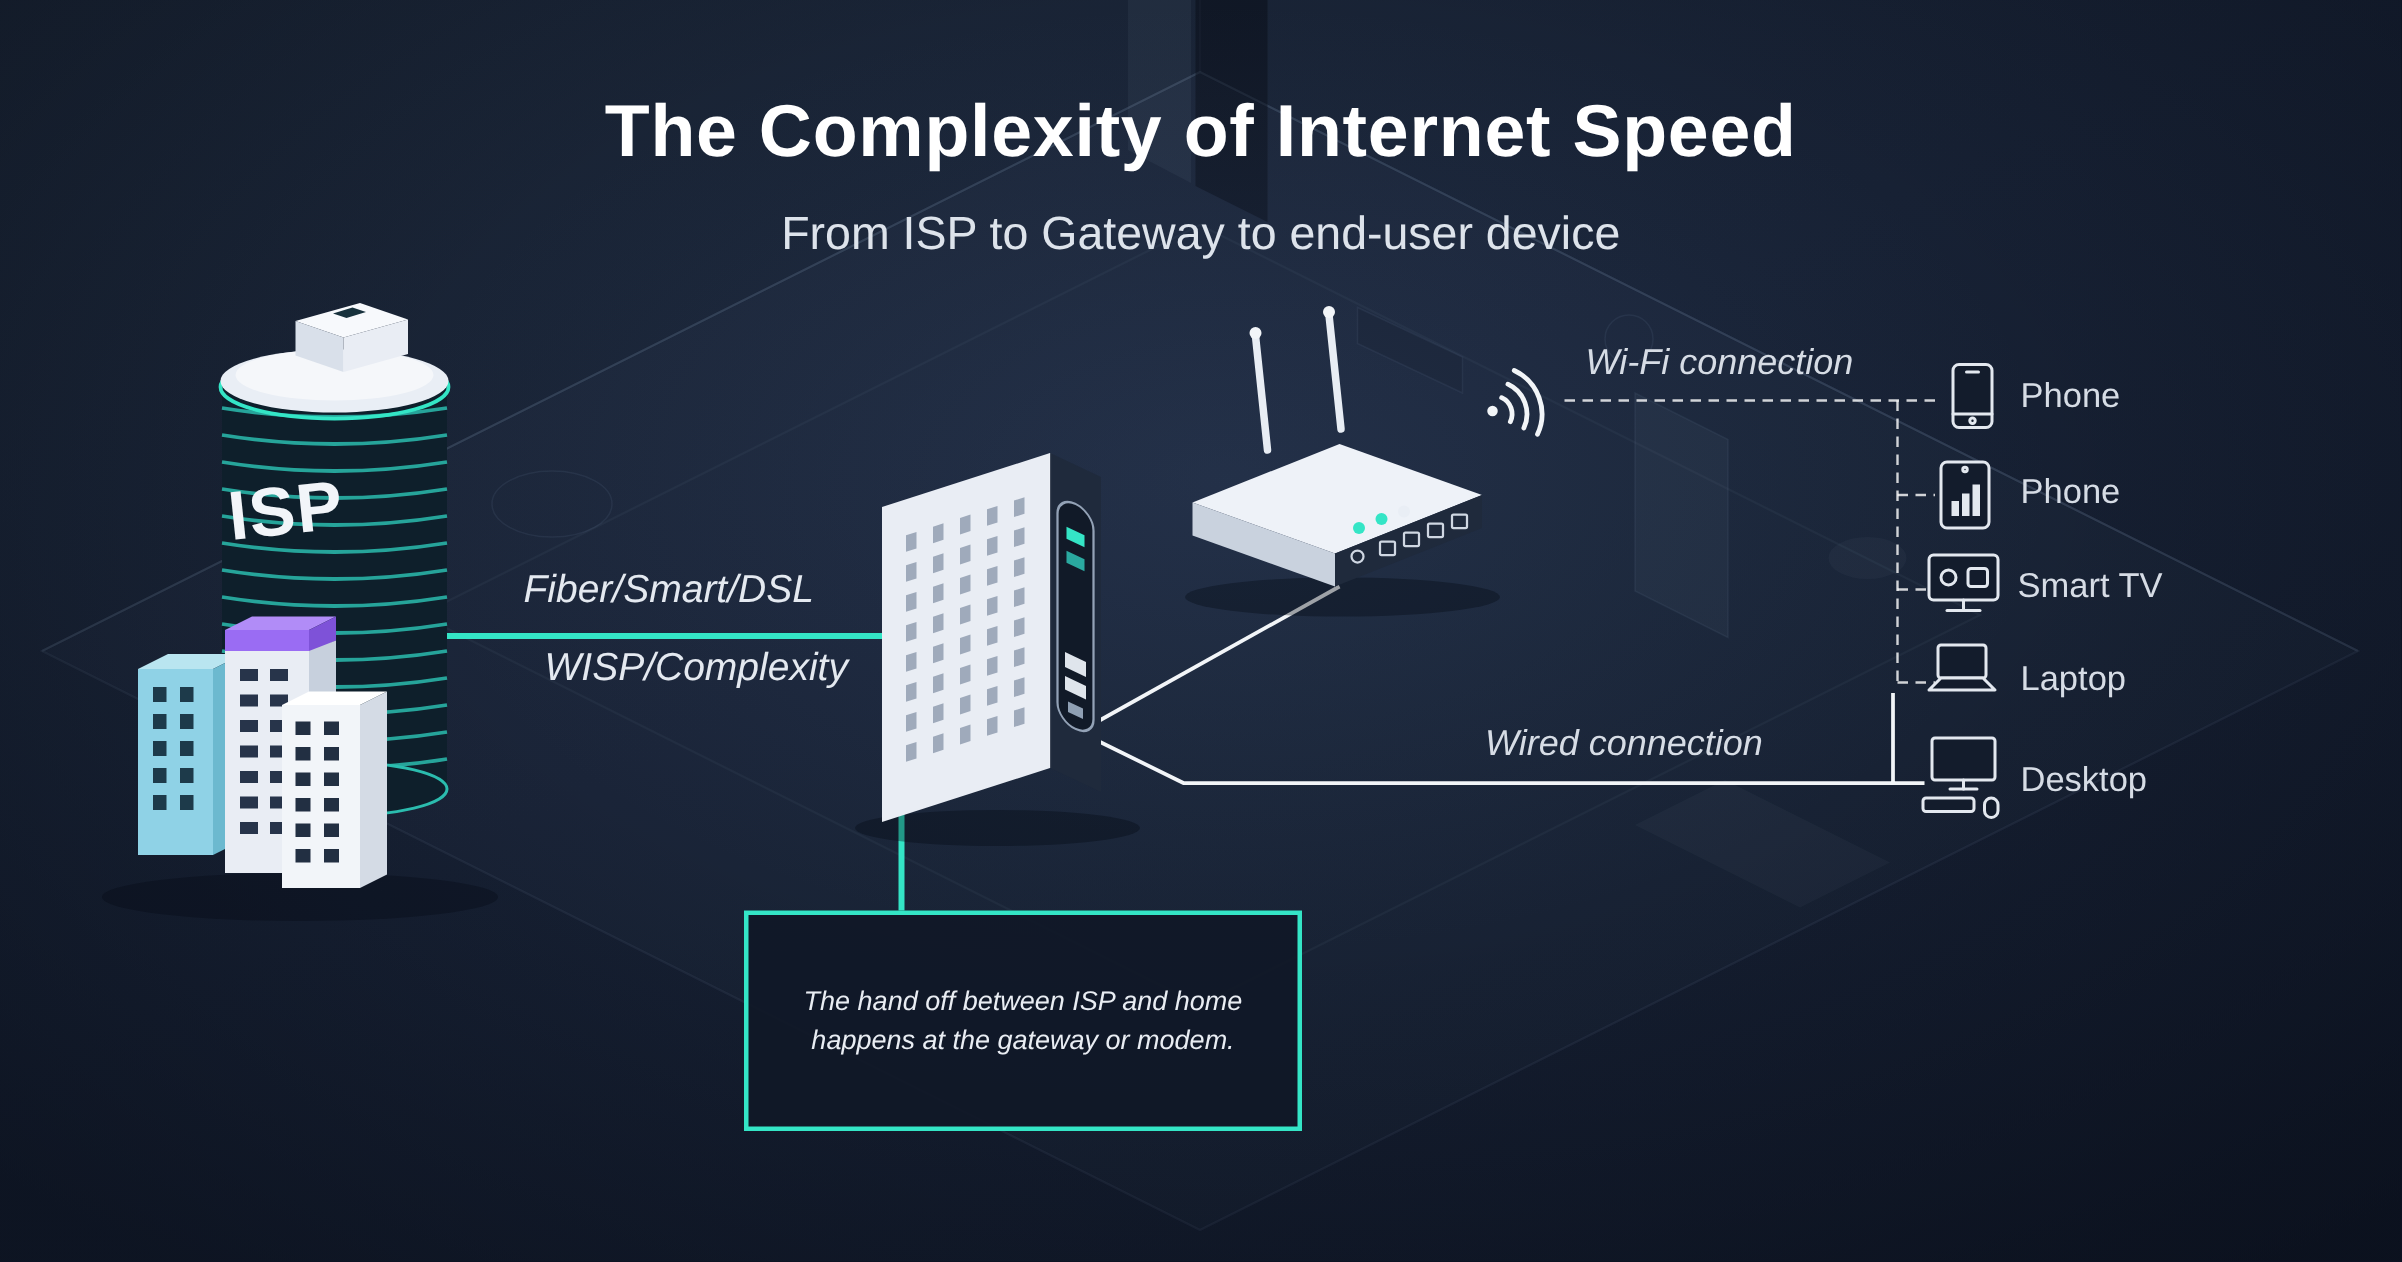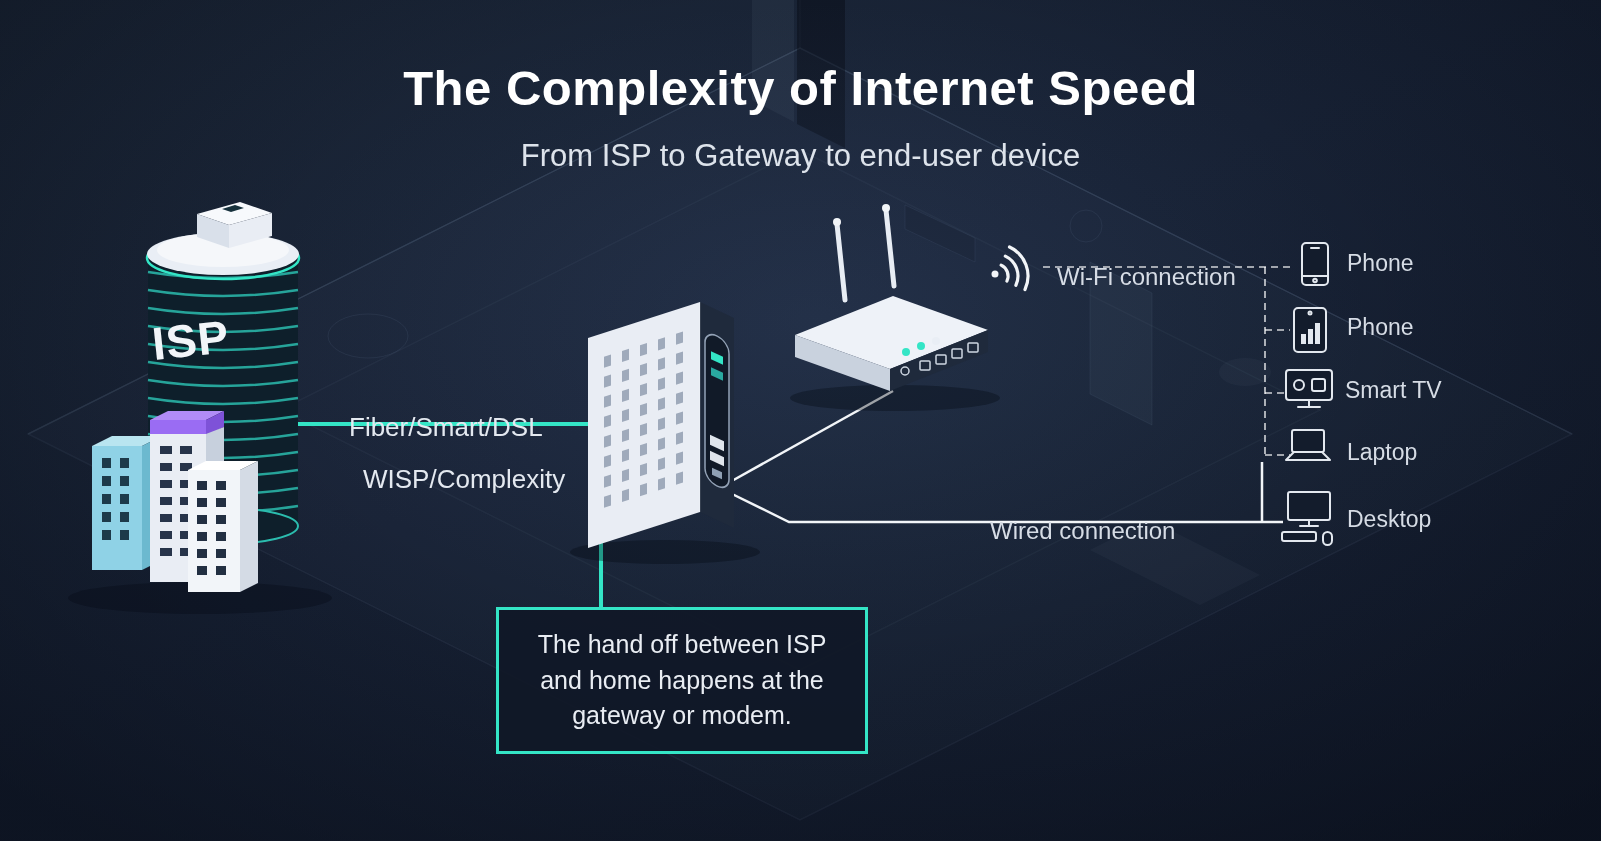--- a/index.html
+++ b/index.html
@@ -15,31 +15,31 @@
       rgba(72,98,138,0.20) 0%, rgba(20,30,50,0.0) 48%, rgba(5,9,18,0.50) 100%);
   }
   .title {
     position:absolute; top:60px; left:0; width:100%; text-align:center;
     font-size:49px; font-weight:700; color:#ffffff; letter-spacing:0.5px;
   }
   .subtitle {
     position:absolute; top:138px; left:0; width:100%; text-align:center;
     font-size:31px; font-weight:400; color:#dde3eb;
   }
-  .lbl { position:absolute; color:#d6dce5; white-space:nowrap;margin-top:35px; }
+  .lbl { position:absolute; font-style:italic; color:#d6dce5; white-space:nowrap; }
   .line-label { font-size:26px; color:#e4e9f0; }
   .conn-label { font-size:24px; color:#d6dce5; }
   .device-label { position:absolute; font-size:23px; color:#d6dce5; white-space:nowrap; }
   .callout {
     position:absolute; left:496px; top:607px; width:372px; height:147px;
     border:3px solid #34e5c6; background:rgba(16,24,39,0.92); box-sizing:border-box;
     display:flex; align-items:center; justify-content:center; padding:8px 26px;
   }
   .callout p {
-    margin:0; font-size:25px; line-height:1.42;
+    margin:0; font-style:italic; font-size:18px; line-height:1.42;
     color:#e9edf3; text-align:center;
   }
 </style>
 </head>
 <body>
 
 <div class="canvas">
 
   <svg class="layer" width="1601" height="841" viewBox="0 0 1601 841">
     <g fill="none" stroke="rgba(170,195,225,0.08)" stroke-width="1.5">

